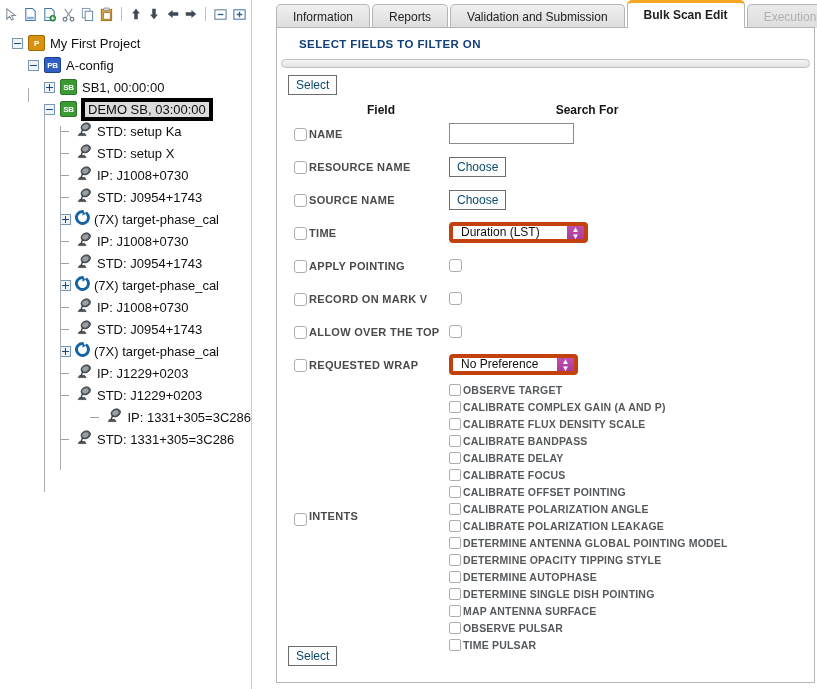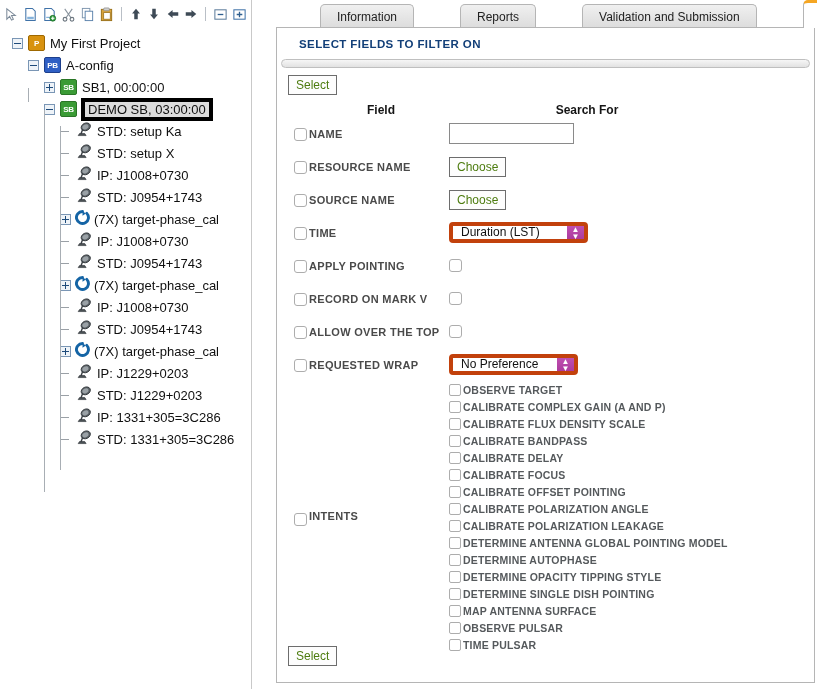--- a/index.html
+++ b/index.html
@@ -89,21 +89,20 @@
     height:24px;line-height:24px;
     padding:0 16px;
     font-size:12px;color:#222;
     background:linear-gradient(#f0f0f0,#dcdcdc);
     border:1px solid #b5b5b5;
     border-bottom:none;
     border-radius:5px 5px 0 0;
     margin-right:2px;
     box-sizing:border-box;
     white-space:nowrap;
-    margin-left:44px;
   }
   .tab.active{
     background:#ffffff;
     font-weight:bold;
     border-color:#b5b5b5;
     border-top:3px solid #f5a623;
     height:28px;line-height:24px;
     z-index:3;
   }
   .tab.disabled{
@@ -123,21 +122,21 @@
   }
   .hscroll{
     margin:9px 4px 0 4px;height:9px;
     background:linear-gradient(#f6f6f6,#e2e2e2);
     border:1px solid #bfbfbf;border-radius:5px;
     box-sizing:border-box;
   }
   .btn{
     display:inline-block;
     font-family:"Liberation Sans",sans-serif;
-    font-size:12px;color:#4d7c0f;
+    font-size:12px;color:#0c4a6e;
     background:#fdfdfd;
     border:1px solid #6d6d6d;
     padding:2px 7px;
     line-height:14px;
     cursor:default;
   }
   .btn-select-top{margin:7px 0 0 11px;}
   .btn-select-bottom{position:absolute;left:11px;bottom:16px;}
 
   .form{
@@ -428,21 +427,21 @@
         <div class="node" style="padding-left: 60px;">
           <span class="leafline"></span>
           <span class="icon-dish"><svg width="16" height="15" viewBox="0 0 18 17">
               <ellipse cx="11" cy="5.5" rx="5.4" ry="4.2" transform="rotate(-25 11 5.5)" fill="#5c6368" stroke="#33383c" stroke-width="1"></ellipse>
               <ellipse cx="10.6" cy="5.6" rx="3.6" ry="2.6" transform="rotate(-25 10.6 5.6)" fill="#9aa1a6"></ellipse>
               <path d="M7.6 8.2 L5.5 13.5" stroke="#3b4146" stroke-width="1.6"></path>
               <path d="M2.4 15.4 h9 l-1.6 -2.4 h-5.8 z" fill="#4a5054" stroke="#2c3135" stroke-width=".7"></path>
             </svg></span>
           <span class="node-label">STD: J1229+0203</span>
         </div>
-        <div class="node" style="padding-left: 60px;">
+        <div class="node" style="padding-left: 60px; justify-content: flex-end;">
           <span class="leafline"></span>
           <span class="icon-dish"><svg width="16" height="15" viewBox="0 0 18 17">
               <ellipse cx="11" cy="5.5" rx="5.4" ry="4.2" transform="rotate(-25 11 5.5)" fill="#5c6368" stroke="#33383c" stroke-width="1"></ellipse>
               <ellipse cx="10.6" cy="5.6" rx="3.6" ry="2.6" transform="rotate(-25 10.6 5.6)" fill="#9aa1a6"></ellipse>
               <path d="M7.6 8.2 L5.5 13.5" stroke="#3b4146" stroke-width="1.6"></path>
               <path d="M2.4 15.4 h9 l-1.6 -2.4 h-5.8 z" fill="#4a5054" stroke="#2c3135" stroke-width=".7"></path>
             </svg></span>
           <span class="node-label">IP: 1331+305=3C286</span>
         </div>
         <div class="node" style="padding-left: 60px;">
@@ -598,25 +597,25 @@
               <div class="intent-item">
                 <input type="checkbox" class="cb" style="">
                 <span class="it-label">CALIBRATE POLARIZATION LEAKAGE</span>
               </div>
               <div class="intent-item">
                 <input type="checkbox" class="cb" style="">
                 <span class="it-label">DETERMINE ANTENNA GLOBAL POINTING MODEL</span>
               </div>
               <div class="intent-item">
                 <input type="checkbox" class="cb" style="">
+                <span class="it-label">DETERMINE OPACITY TIPPING STYLE</span>
+              </div>
+              <div class="intent-item">
+                <input type="checkbox" class="cb" style="">
                 <span class="it-label">DETERMINE AUTOPHASE</span>
-              </div>
-              <div class="intent-item">
-                <input type="checkbox" class="cb" style="">
-                <span class="it-label">DETERMINE OPACITY TIPPING STYLE</span>
               </div>
               <div class="intent-item">
                 <input type="checkbox" class="cb" style="">
                 <span class="it-label">DETERMINE SINGLE DISH POINTING</span>
               </div>
               <div class="intent-item">
                 <input type="checkbox" class="cb" style="">
                 <span class="it-label">MAP ANTENNA SURFACE</span>
               </div>
               <div class="intent-item">

